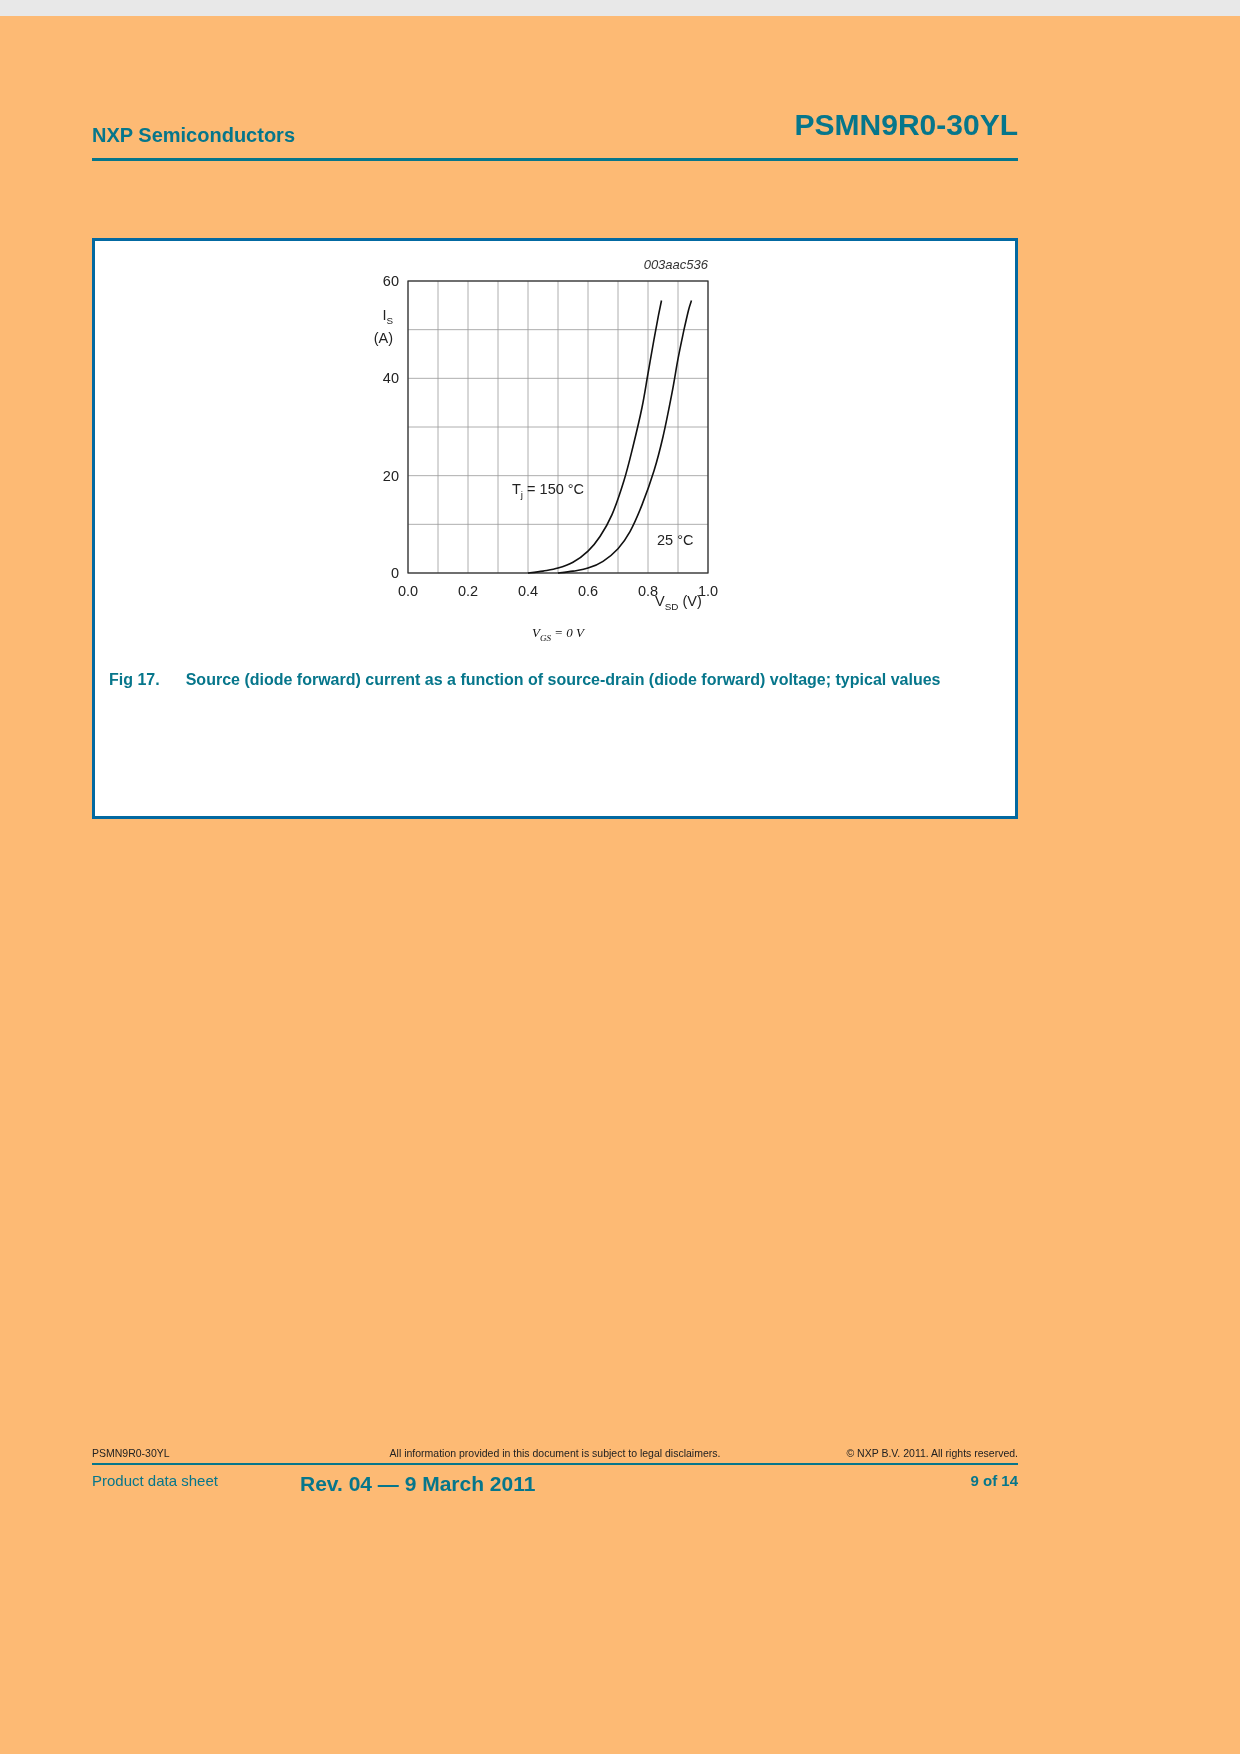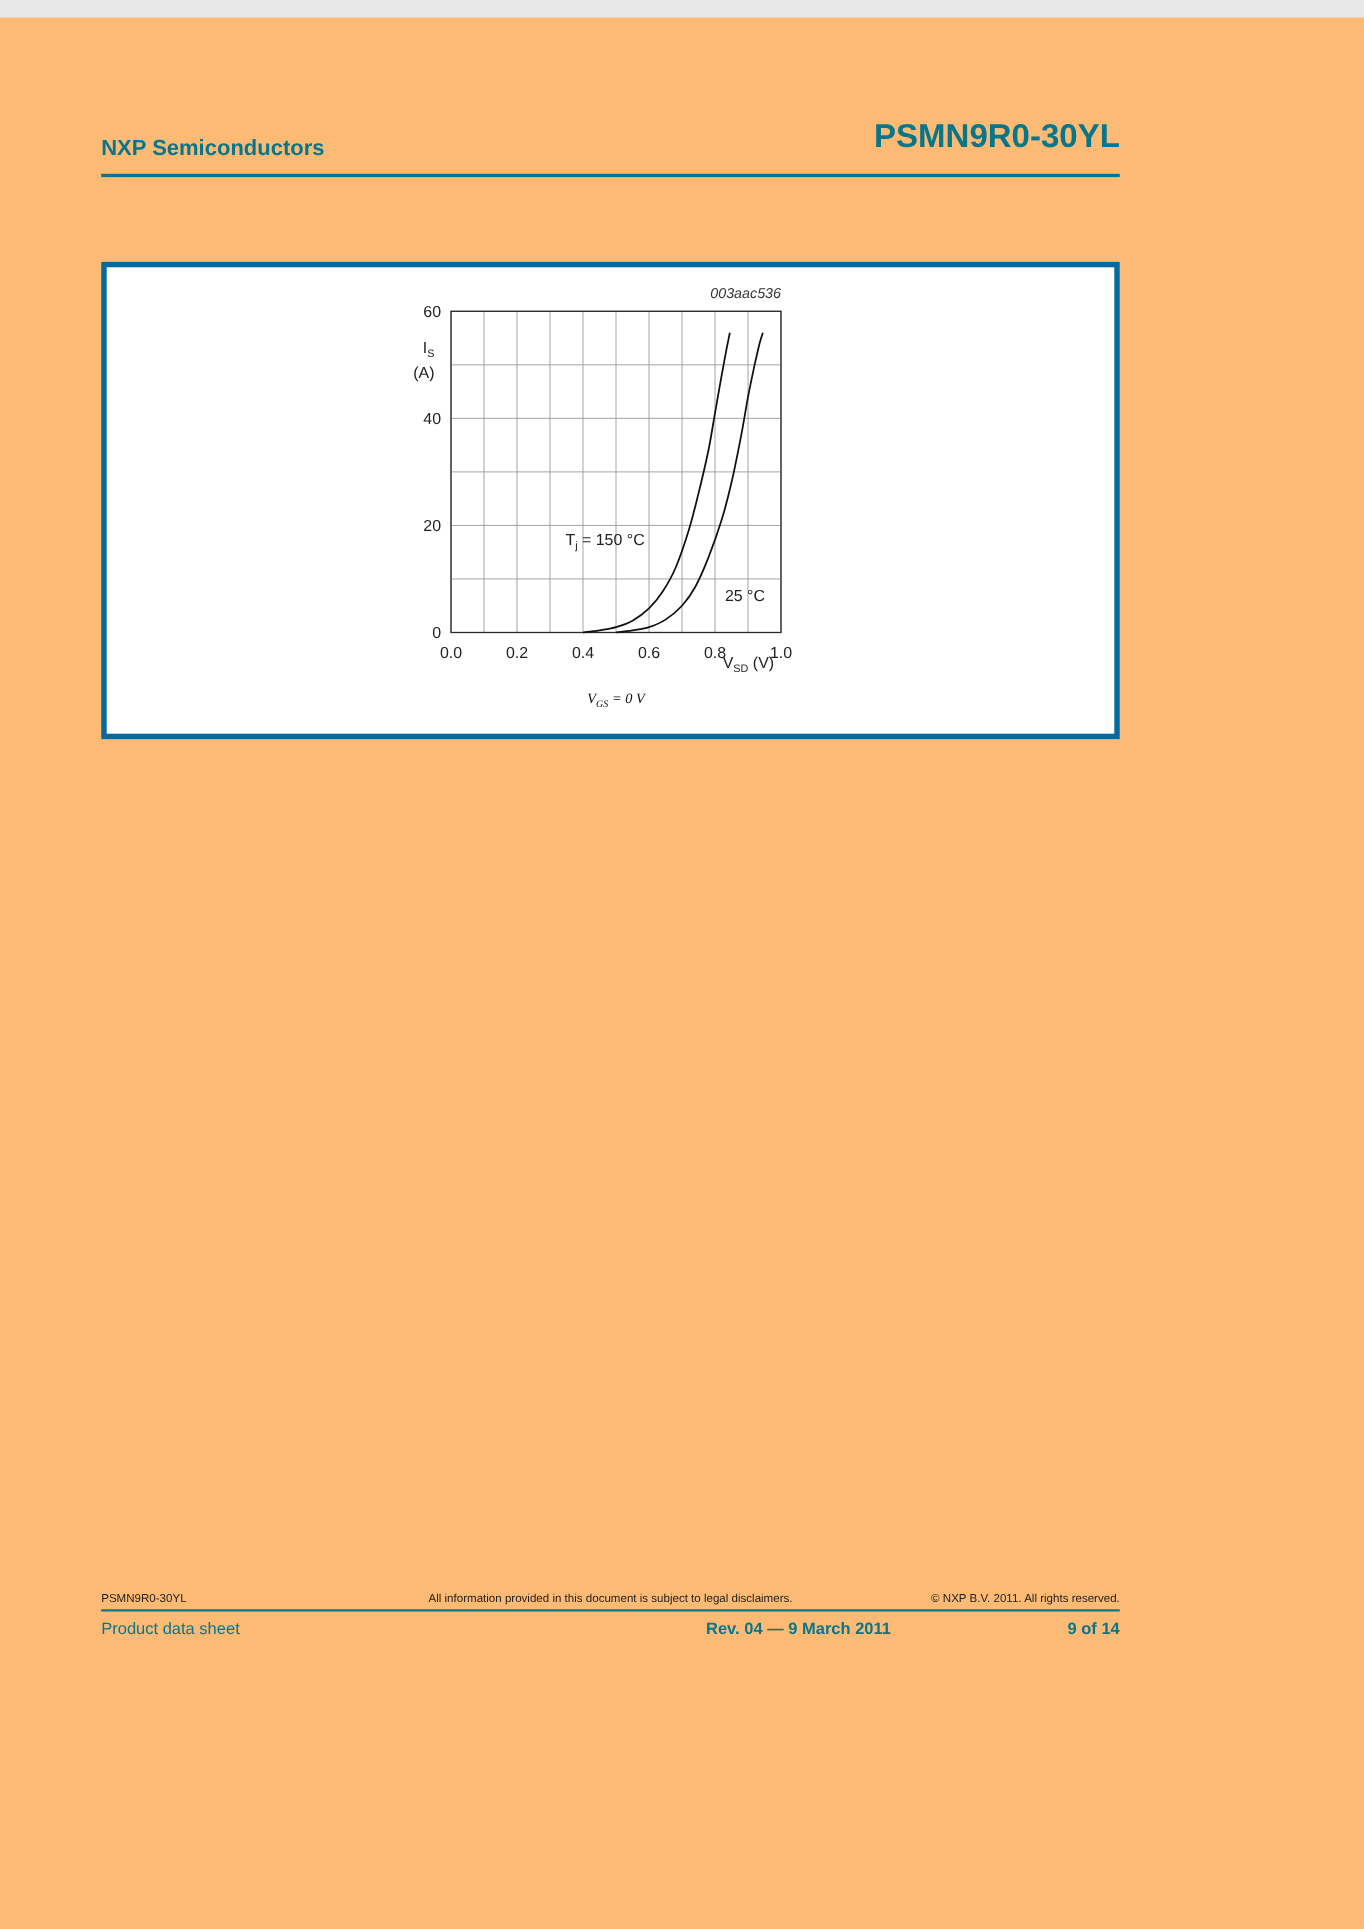--- a/index.html
+++ b/index.html
@@ -8,42 +8,42 @@
   body{ font-family:"Liberation Sans", sans-serif; }
   .page{ position:relative; width:1240px; height:1754px; background:#fdba74; margin:16px auto; overflow:hidden; }
 
   
   .company{ position:absolute; left:92px; top:108px; font-size:20px; font-weight:bold; color:var(--accent); }
   .partnum{ position:absolute; left:92px; top:92px; width:926px; text-align:right; font-size:30px; font-weight:bold; color:var(--accent); }
   .header-rule{ position:absolute; left:92px; top:142px; width:926px; height:3px; background:var(--accent); }
   .subtitle{ position:absolute; left:92px; top:152px; width:926px; text-align:right; font-size:17px; font-weight:bold; color:var(--accent); }
 
   
-  .figbox{ position:absolute; left:92px; top:222px; width:926px; height:434px; border:5px solid #0369a1; background:#fff; }
+  .figbox{ position:absolute; left:92px; top:222px; width:926px; height:581px; border:3px solid #0369a1; background:#fff; }
   .plot-id{ position:absolute; left:413px; top:16px; width:200px; text-align:right; font-style:italic; font-size:13px; color:#333; }
   .chart-svg{ position:absolute; left:258px; top:0; }
   .yaxis{ position:absolute; left:236px; top:64px; width:62px; text-align:right; font-size:14.5px; color:#222; line-height:1.4; }
   .xaxis{ position:absolute; left:560px; top:352px; font-size:14.5px; color:#222; }
   .anno{ font-size:14.5px; color:#222; white-space:nowrap; }
   .anno-150{ position:absolute; left:417px; top:240px; }
   .anno-25{ position:absolute; left:562px; top:291px; }
   sub{ font-size:0.68em; }
   .formula{ position:absolute; left:313px; top:384px; width:300px; text-align:center;
             font-family:"Liberation Serif", serif; font-style:italic; font-size:13px; color:#111; }
   .formula sub{ font-size:0.7em; }
   .caption{ position:absolute; left:14px; top:430px; font-size:16px; font-weight:bold; color:var(--accent); white-space:nowrap; }
   .cap-label{ display:inline-block; margin-right:26px; }
 
   
   .footer-part{ position:absolute; left:92px; top:1431px; font-size:10.5px; color:#222; }
   .footer-disclaimer{ position:absolute; left:300px; top:1431px; width:510px; text-align:center; font-size:10.5px; color:#222; }
   .footer-copyright{ position:absolute; left:700px; top:1431px; width:318px; text-align:right; font-size:10.5px; color:#222;padding-left:24px; }
   .footer-rule{ position:absolute; left:92px; top:1447px; width:926px; height:2px; background:var(--accent); }
   .footer-doctype{ position:absolute; left:92px; top:1456px; font-size:15px; font-weight:normal; color:var(--accent); }
-  .footer-rev{ position:absolute; left:300px; top:1456px; width:510px; text-align:right; font-size:15px; font-weight:bold; color:var(--accent); }
+  .footer-rev{ position:absolute; left:300px; top:1456px; width:510px; text-align:left; font-size:21px; font-weight:bold; color:var(--accent); }
   .footer-page{ position:absolute; left:700px; top:1456px; width:318px; text-align:right; font-size:15px; font-weight:bold; color:var(--accent); }
 </style>
 </head>
 <body>
 
 <div class="page">
 
   <div class="company">NXP Semiconductors</div>
   <div class="partnum">PSMN9R0-30YL</div>
   <div class="header-rule"></div>
@@ -88,20 +88,23 @@
     <div class="yaxis"><span>I</span><sub>S</sub><br><span>(A)</span></div>
 
     <div class="xaxis"><span>V</span><sub>SD</sub><span> (V)</span></div>
 
     <div class="anno anno-150"><span>T</span><sub>j</sub><span> = 150 °C</span></div>
 
     <div class="anno anno-25"><span>25 °C</span><sub></sub><span></span></div>
 
     <div class="formula"><span>V</span><sub>GS</sub><span> = 0 V</span></div>
 
+    <div class="caption">
+      <span class="cap-label">Fig 17.</span><span class="cap-text">Source (diode forward) current as a function of source-drain (diode forward) voltage; typical values</span>
+    </div>
   </div>
 
   <div class="footer-part">PSMN9R0-30YL</div>
   <div class="footer-disclaimer">All information provided in this document is subject to legal disclaimers.</div>
   <div class="footer-copyright">© NXP B.V. 2011. All rights reserved.</div>
   <div class="footer-rule"></div>
   <div class="footer-doctype">Product data sheet</div>
   <div class="footer-rev">Rev. 04 — 9 March 2011</div>
   <div class="footer-page">9 of 14</div>
 

